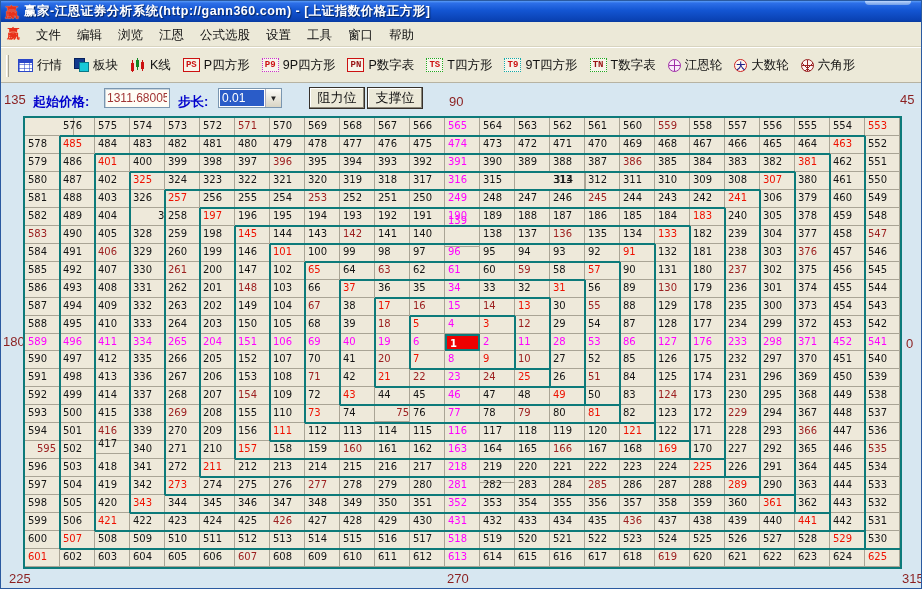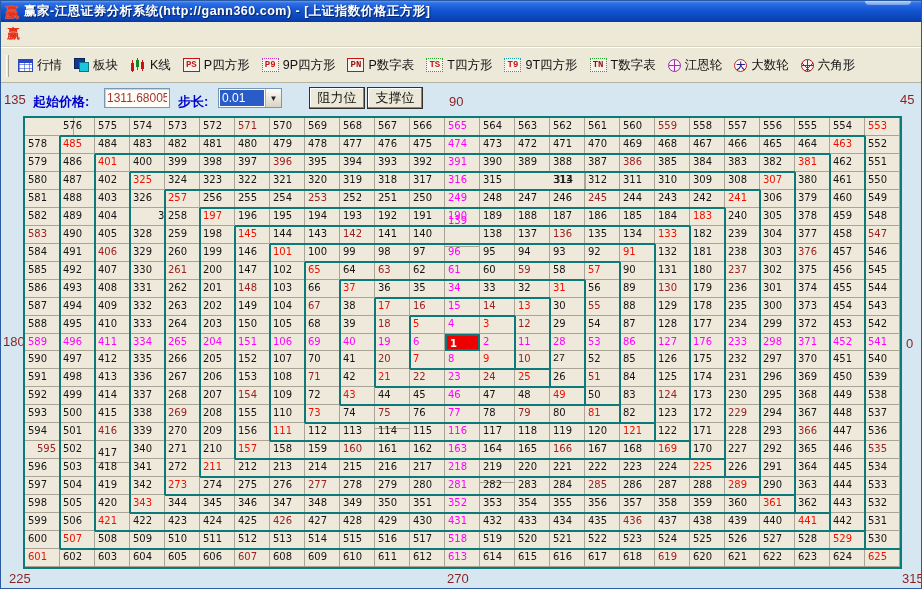--- a/index.html
+++ b/index.html
@@ -89,20 +89,21 @@
 <div class="window">
 
   <div class="titlebar">
     <span class="logo">赢</span>
     <span class="title-text">赢家-江恩证券分析系统(http://gann360.com) - [上证指数价格正方形]</span>
     <span class="win-buttons"></span>
   </div>
 
   <div class="menubar">
     <span class="logo menu-logo">赢</span>
+    <span class="menu-items"><span class="menu-item">文件</span><span class="menu-item">编辑</span><span class="menu-item">浏览</span><span class="menu-item">江恩</span><span class="menu-item">公式选股</span><span class="menu-item">设置</span><span class="menu-item">工具</span><span class="menu-item">窗口</span><span class="menu-item">帮助</span></span>
   </div>
 
   <div class="toolbar">
     <span class="tb-grip"></span>
     <span class="tb-items" style="display:flex;align-items:center;gap:6px;">
         <span class="tb-btn">
           <span class="ic ic-table"></span>
           <span class="tb-label">行情</span>
         </span>
         <span class="tb-btn">
@@ -506,21 +507,21 @@
         <div class="cell n-k" style="left: 175px; top: 233.48px; width: 35px; height: 17.96px; line-height: 16.96px;">205</div>
         <div class="cell n-k" style="left: 210px; top: 233.48px; width: 35px; height: 17.96px; line-height: 16.96px;">152</div>
         <div class="cell n-k" style="left: 245px; top: 233.48px; width: 35px; height: 17.96px; line-height: 16.96px;">107</div>
         <div class="cell n-k" style="left: 280px; top: 233.48px; width: 35px; height: 17.96px; line-height: 16.96px;">70</div>
         <div class="cell n-k" style="left: 315px; top: 233.48px; width: 35px; height: 17.96px; line-height: 16.96px;">41</div>
         <div class="cell n-d" style="left: 350px; top: 233.48px; width: 35px; height: 17.96px; line-height: 16.96px;">20</div>
         <div class="cell n-r" style="left: 385px; top: 233.48px; width: 35px; height: 17.96px; line-height: 16.96px;">7</div>
         <div class="cell n-m" style="left: 420px; top: 233.48px; width: 35px; height: 17.96px; line-height: 16.96px;">8</div>
         <div class="cell n-r" style="left: 455px; top: 233.48px; width: 35px; height: 17.96px; line-height: 16.96px;">9</div>
         <div class="cell n-d" style="left: 490px; top: 233.48px; width: 35px; height: 17.96px; line-height: 16.96px;">10</div>
-        <div class="cell n-k" style="left: 525px; top: 233.48px; width: 35px; height: 17.96px; line-height: 16.96px; font-family: Liberation Mono, monospace;">27</div>
+        <div class="cell n-k" style="left: 525px; top: 233.48px; width: 35px; height: 17.96px; line-height: 16.96px;">27</div>
         <div class="cell n-k" style="left: 560px; top: 233.48px; width: 35px; height: 17.96px; line-height: 16.96px;">52</div>
         <div class="cell n-k" style="left: 595px; top: 233.48px; width: 35px; height: 17.96px; line-height: 16.96px;">85</div>
         <div class="cell n-k" style="left: 630px; top: 233.48px; width: 35px; height: 17.96px; line-height: 16.96px;">126</div>
         <div class="cell n-k" style="left: 665px; top: 233.48px; width: 35px; height: 17.96px; line-height: 16.96px;">175</div>
         <div class="cell n-k" style="left: 700px; top: 233.48px; width: 35px; height: 17.96px; line-height: 16.96px;">232</div>
         <div class="cell n-k" style="left: 735px; top: 233.48px; width: 35px; height: 17.96px; line-height: 16.96px;">297</div>
         <div class="cell n-k" style="left: 770px; top: 233.48px; width: 35px; height: 17.96px; line-height: 16.96px;">370</div>
         <div class="cell n-k" style="left: 805px; top: 233.48px; width: 35px; height: 17.96px; line-height: 16.96px;">451</div>
         <div class="cell n-k" style="left: 840px; top: 233.48px; width: 35px; height: 17.96px; line-height: 16.96px;">540</div>
         <div class="cell n-k" style="left: 0px; top: 251.44px; width: 35px; height: 17.96px; line-height: 16.96px;">591</div>
@@ -576,21 +577,21 @@
         <div class="cell n-k" style="left: 0px; top: 287.36px; width: 35px; height: 17.96px; line-height: 16.96px;">593</div>
         <div class="cell n-k" style="left: 35px; top: 287.36px; width: 35px; height: 17.96px; line-height: 16.96px;">500</div>
         <div class="cell n-k" style="left: 70px; top: 287.36px; width: 35px; height: 17.96px; line-height: 16.96px;">415</div>
         <div class="cell n-k" style="left: 105px; top: 287.36px; width: 35px; height: 17.96px; line-height: 16.96px;">338</div>
         <div class="cell n-d" style="left: 140px; top: 287.36px; width: 35px; height: 17.96px; line-height: 16.96px;">269</div>
         <div class="cell n-k" style="left: 175px; top: 287.36px; width: 35px; height: 17.96px; line-height: 16.96px;">208</div>
         <div class="cell n-k" style="left: 210px; top: 287.36px; width: 35px; height: 17.96px; line-height: 16.96px;">155</div>
         <div class="cell n-k" style="left: 245px; top: 287.36px; width: 35px; height: 17.96px; line-height: 16.96px;">110</div>
         <div class="cell n-r" style="left: 280px; top: 287.36px; width: 35px; height: 17.96px; line-height: 16.96px;">73</div>
         <div class="cell n-k" style="left: 315px; top: 287.36px; width: 35px; height: 17.96px; line-height: 16.96px;">74</div>
-        <div class="cell n-d" style="left: 350px; top: 287.36px; width: 35px; height: 24px; line-height: 16.96px;">75</div>
+        <div class="cell n-d" style="left: 350px; top: 287.36px; width: 35px; height: 17px; line-height: 16.96px; text-align: right;">75</div>
         <div class="cell n-k" style="left: 385px; top: 287.36px; width: 35px; height: 17.96px; line-height: 16.96px;">76</div>
         <div class="cell n-m" style="left: 420px; top: 287.36px; width: 35px; height: 17.96px; line-height: 16.96px;">77</div>
         <div class="cell n-k" style="left: 455px; top: 287.36px; width: 35px; height: 17.96px; line-height: 16.96px;">78</div>
         <div class="cell n-d" style="left: 490px; top: 287.36px; width: 35px; height: 17.96px; line-height: 16.96px;">79</div>
         <div class="cell n-k" style="left: 525px; top: 287.36px; width: 35px; height: 17.96px; line-height: 16.96px;">80</div>
         <div class="cell n-r" style="left: 560px; top: 287.36px; width: 35px; height: 17.96px; line-height: 16.96px;">81</div>
         <div class="cell n-k" style="left: 595px; top: 287.36px; width: 35px; height: 17.96px; line-height: 16.96px;">82</div>
         <div class="cell n-k" style="left: 630px; top: 287.36px; width: 35px; height: 17.96px; line-height: 16.96px;">123</div>
         <div class="cell n-k" style="left: 665px; top: 287.36px; width: 35px; height: 17.96px; line-height: 16.96px;">172</div>
         <div class="cell n-d" style="left: 700px; top: 287.36px; width: 35px; height: 17.96px; line-height: 16.96px;">229</div>
@@ -618,21 +619,21 @@
         <div class="cell n-r" style="left: 595px; top: 305.32px; width: 35px; height: 17.96px; line-height: 16.96px;">121</div>
         <div class="cell n-k" style="left: 630px; top: 305.32px; width: 35px; height: 17.96px; line-height: 16.96px;">122</div>
         <div class="cell n-k" style="left: 665px; top: 305.32px; width: 35px; height: 17.96px; line-height: 16.96px;">171</div>
         <div class="cell n-k" style="left: 700px; top: 305.32px; width: 35px; height: 17.96px; line-height: 16.96px;">228</div>
         <div class="cell n-k" style="left: 735px; top: 305.32px; width: 35px; height: 17.96px; line-height: 16.96px;">293</div>
         <div class="cell n-d" style="left: 770px; top: 305.32px; width: 35px; height: 17.96px; line-height: 16.96px;">366</div>
         <div class="cell n-k" style="left: 805px; top: 305.32px; width: 35px; height: 17.96px; line-height: 16.96px;">447</div>
         <div class="cell n-k" style="left: 840px; top: 305.32px; width: 35px; height: 17.96px; line-height: 16.96px;">536</div>
         <div class="cell n-d" style="left: 0px; top: 323.28px; width: 35px; height: 17.96px; line-height: 16.96px; padding-left: 12px;">595</div>
         <div class="cell n-k" style="left: 35px; top: 323.28px; width: 35px; height: 17.96px; line-height: 16.96px;">502</div>
-        <div class="cell n-k" style="left: 70px; top: 327px; width: 35px; height: 17.96px; line-height: 16.96px;">417</div>
+        <div class="cell n-k" style="left: 70px; top: 318px; width: 35px; height: 17.96px; line-height: 16.96px;">417</div>
         <div class="cell n-k" style="left: 105px; top: 323.28px; width: 35px; height: 17.96px; line-height: 16.96px;">340</div>
         <div class="cell n-k" style="left: 140px; top: 323.28px; width: 35px; height: 17.96px; line-height: 16.96px;">271</div>
         <div class="cell n-k" style="left: 175px; top: 323.28px; width: 35px; height: 17.96px; line-height: 16.96px;">210</div>
         <div class="cell n-r" style="left: 210px; top: 323.28px; width: 35px; height: 17.96px; line-height: 16.96px;">157</div>
         <div class="cell n-k" style="left: 245px; top: 323.28px; width: 35px; height: 17.96px; line-height: 16.96px;">158</div>
         <div class="cell n-k" style="left: 280px; top: 323.28px; width: 35px; height: 17.96px; line-height: 16.96px;">159</div>
         <div class="cell n-d" style="left: 315px; top: 323.28px; width: 35px; height: 17.96px; line-height: 16.96px;">160</div>
         <div class="cell n-k" style="left: 350px; top: 323.28px; width: 35px; height: 17.96px; line-height: 16.96px;">161</div>
         <div class="cell n-k" style="left: 385px; top: 323.28px; width: 35px; height: 17.96px; line-height: 16.96px;">162</div>
         <div class="cell n-m" style="left: 420px; top: 323.28px; width: 35px; height: 17.96px; line-height: 16.96px;">163</div>

